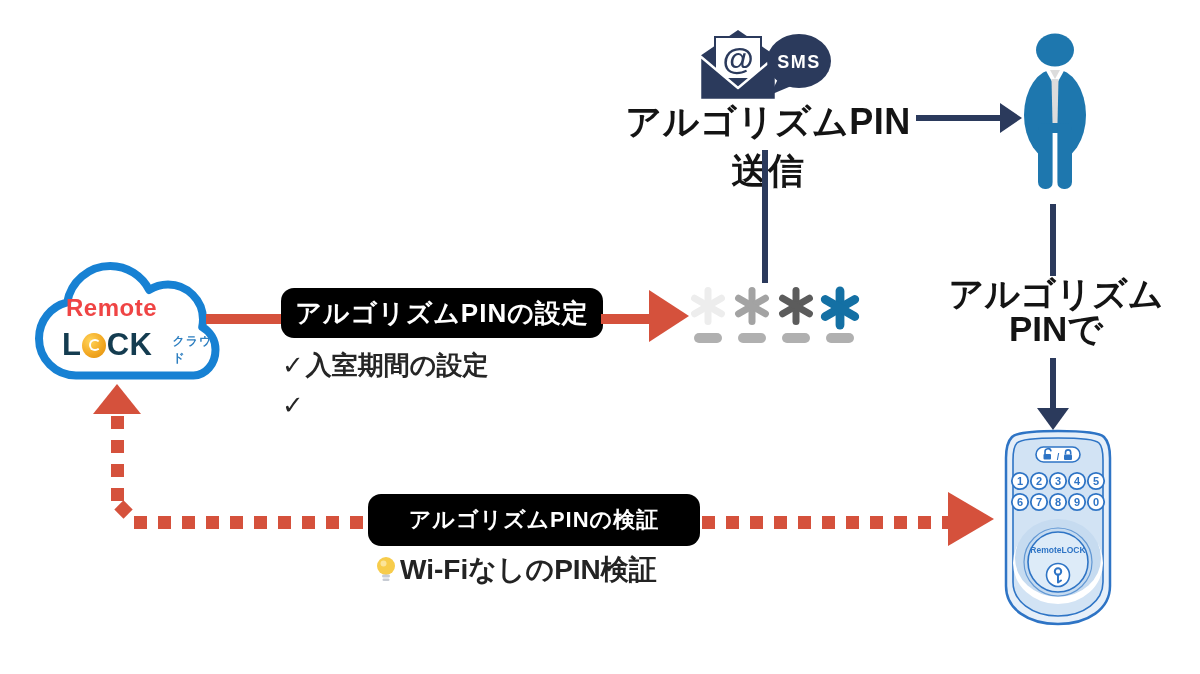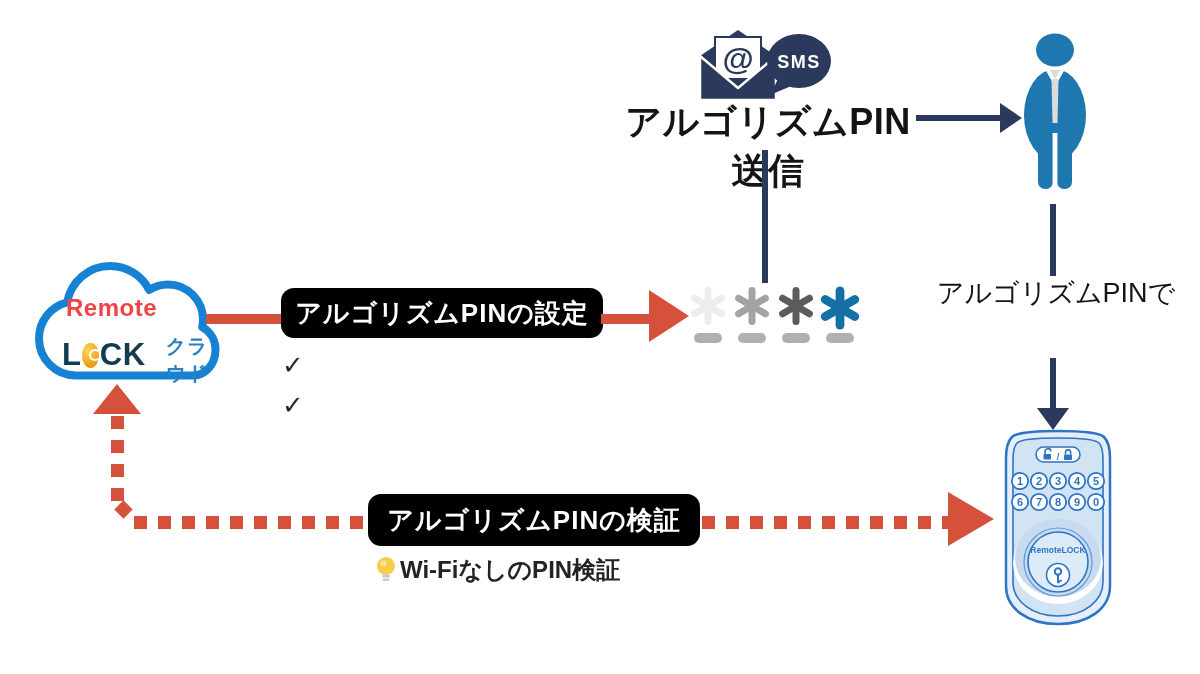--- a/index.html
+++ b/index.html
@@ -4,31 +4,31 @@
 <style>
   html,body{margin:0;padding:0;background:#ffffff;}
   .stage{
     position:relative;width:1200px;height:674px;background:#ffffff;overflow:hidden;
     font-family:"Liberation Sans","DejaVu Sans",sans-serif;color:#1f1f1f;
   }
   .abs{position:absolute;}
 
   
   .send-label{left:618px;top:98px;width:300px;text-align:center;font-size:36px;font-weight:800;color:#141414;letter-spacing:0.5px;}
-  .unlock-label{left:922px;top:276px;width:268px;text-align:center;font-size:27px;font-weight:400;color:#141414;line-height:35px;}
+  .unlock-label{left:922px;top:276px;width:268px;text-align:center;font-size:35px;font-weight:700;color:#141414;line-height:35px;}
   .banner{
     background:#000000;color:#ffffff;font-weight:700;letter-spacing:1px;
     border-radius:13px;display:flex;align-items:center;justify-content:center;
   }
   .banner1{left:281px;top:288px;width:322px;height:50px;font-size:26px;}
-  .banner2{left:368px;top:494px;width:332px;height:52px;font-size:26px;}
+  .banner2{left:368px;top:494px;width:332px;height:52px;font-size:22px;}
   .checklist{left:282px;top:345px;font-size:26px;font-weight:800;color:#262626;line-height:40px;white-space:nowrap;}
   .check-row{display:flex;align-items:center;}
   .check-glyph{margin-right:2px;}
-  .note{left:376px;top:552px;width:480px;font-size:24px;line-height:35px;color:#232323;}
+  .note{left:376px;top:552px;width:480px;font-size:28px;line-height:35px;color:#232323;}
   .note-title{font-weight:800;display:flex;align-items:center;gap:4px;}
   .note-bold{font-weight:800;}
 
   
   .navy-line{background:#2b3a5c;}
   .line-send-arrow{left:916px;top:115px;width:86px;height:6px;}
   .head-send-right{left:1000px;top:103px;width:0;height:0;border-top:15px solid transparent;border-bottom:15px solid transparent;border-left:22px solid #2b3a5c;}
   .line-pin-drop{left:762px;top:150px;width:6px;height:133px;}
   .line-person-down{left:1050px;top:204px;width:6px;height:72px;}
   .line-unlock-down{left:1050px;top:358px;width:6px;height:52px;}
@@ -56,21 +56,21 @@
   
   .cloud-text{left:62px;top:294px;width:160px;}
   .cloud-remote{font-size:24px;font-weight:600;color:#ef4444;letter-spacing:0.5px;margin-left:4px;}
   .cloud-lockrow{display:flex;align-items:center;margin-top:1px;}
   .cloud-lock-l,.cloud-lock-ck{font-size:31px;font-weight:800;color:#143c50;letter-spacing:0.5px;}
   .knob{width:25px;height:25px;border-radius:50%;margin:0 1px;
     background:radial-gradient(circle at 35% 32%,#ffd45a 0%,#f3a923 55%,#df8c07 100%);
     position:relative;}
   .knob::after{content:"";position:absolute;left:7px;top:6px;width:8px;height:8px;border-radius:50%;
     border:2.5px solid #ffffff;border-right-color:transparent;}
-  .cloud-suffix{font-size:20px;font-weight:700;color:#2e7fc0;margin-left:20px;margin-top:10px;letter-spacing:1px;}
+  .cloud-suffix{font-size:12px;font-weight:700;color:#2e7fc0;margin-left:20px;margin-top:10px;letter-spacing:1px;}
 </style>
 </head>
 <body>
 
 <div class="stage">
 
   <svg class="abs" style="left:698px;top:28px;" width="80" height="74" viewBox="0 0 80 74">
     <polygon points="2,28 40,2 78,28 78,72 2,72" fill="#2b3a5c"></polygon>
     <rect x="17" y="9" width="46" height="42" fill="#ffffff" stroke="#2b3a5c" stroke-width="2"></rect>
     <text x="40" y="42" text-anchor="middle" font-size="32" font-weight="bold" fill="#2b3a5c">@</text>
@@ -161,20 +161,21 @@
     </svg>
     <div class="pin-dash" style="left:6px;"></div>
     <div class="pin-dash" style="left:50px;"></div>
     <div class="pin-dash" style="left:94px;"></div>
     <div class="pin-dash" style="left:138px;"></div>
   </div>
 
   <div class="abs checklist">
     <div class="check-row">
       <span class="check-glyph">✓</span>
+      <span>入室期間の設定</span>
     </div>
     <div class="check-row">
       <span class="check-glyph">✓</span>
     </div>
   </div>
 
   <div class="abs head-verify-up"></div>
   <div class="abs dash-v vdash-verify"></div>
   <div class="abs corner-dash"></div>
   <div class="abs dash-h hdash-left"></div>

